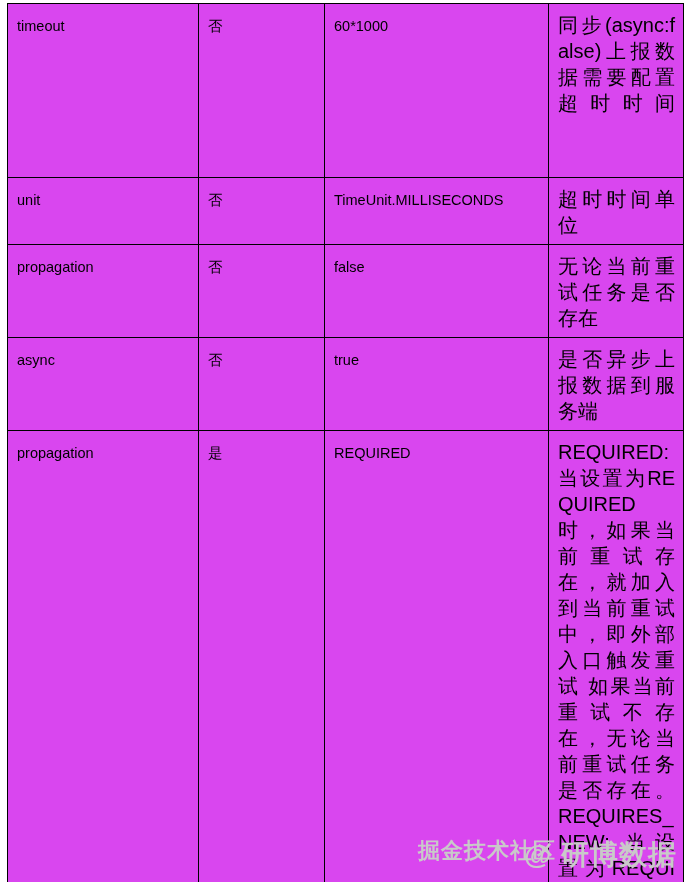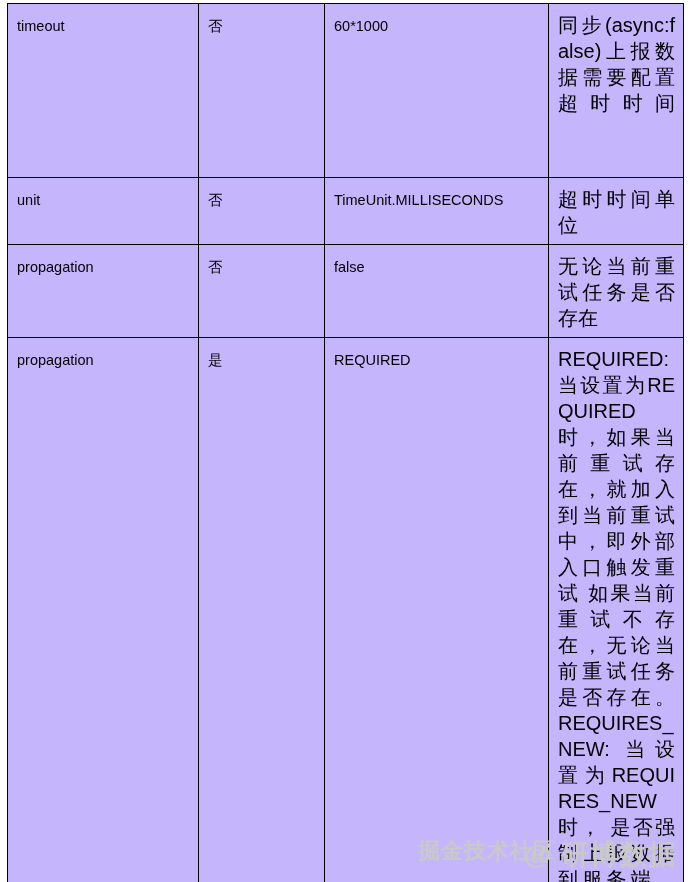--- a/index.html
+++ b/index.html
@@ -23,21 +23,21 @@
     width: 676px;
     height: 865px;
     border-collapse: collapse;
     table-layout: fixed;
   }
 
   #doc-table td {
     border: 1px solid #000000;
     vertical-align: top;
     padding: 0;
-    background: #c4b5fd;
+    background: #d946ef;
   }
 
   .col-name   { width: 191px; }
   .col-req    { width: 126px; }
   .col-value  { width: 224px; }
   .col-desc   { width: 135px; }
 
   .cell-inner {
     padding: 9px 9px 6px 9px;
     font-size: 14.5px;
@@ -154,20 +154,34 @@
         <div class="cell-inner">否</div>
       </td>
       <td class="cell-value">
         <div class="cell-inner">false</div>
       </td>
       <td class="cell-desc">
         <div class="cell-inner">无论当前重试任务是否存在</div>
       </td>
     </tr>
 
+    <tr class="row-async">
+      <td class="cell-name">
+        <div class="cell-inner">async</div>
+      </td>
+      <td class="cell-req">
+        <div class="cell-inner">否</div>
+      </td>
+      <td class="cell-value">
+        <div class="cell-inner">true</div>
+      </td>
+      <td class="cell-desc">
+        <div class="cell-inner">是否异步上报数据到服务端</div>
+      </td>
+    </tr>
 
     <tr class="row-propagation">
       <td class="cell-name">
         <div class="cell-inner">propagation</div>
       </td>
       <td class="cell-req">
         <div class="cell-inner">是</div>
       </td>
       <td class="cell-value">
         <div class="cell-inner">REQUIRED</div>

